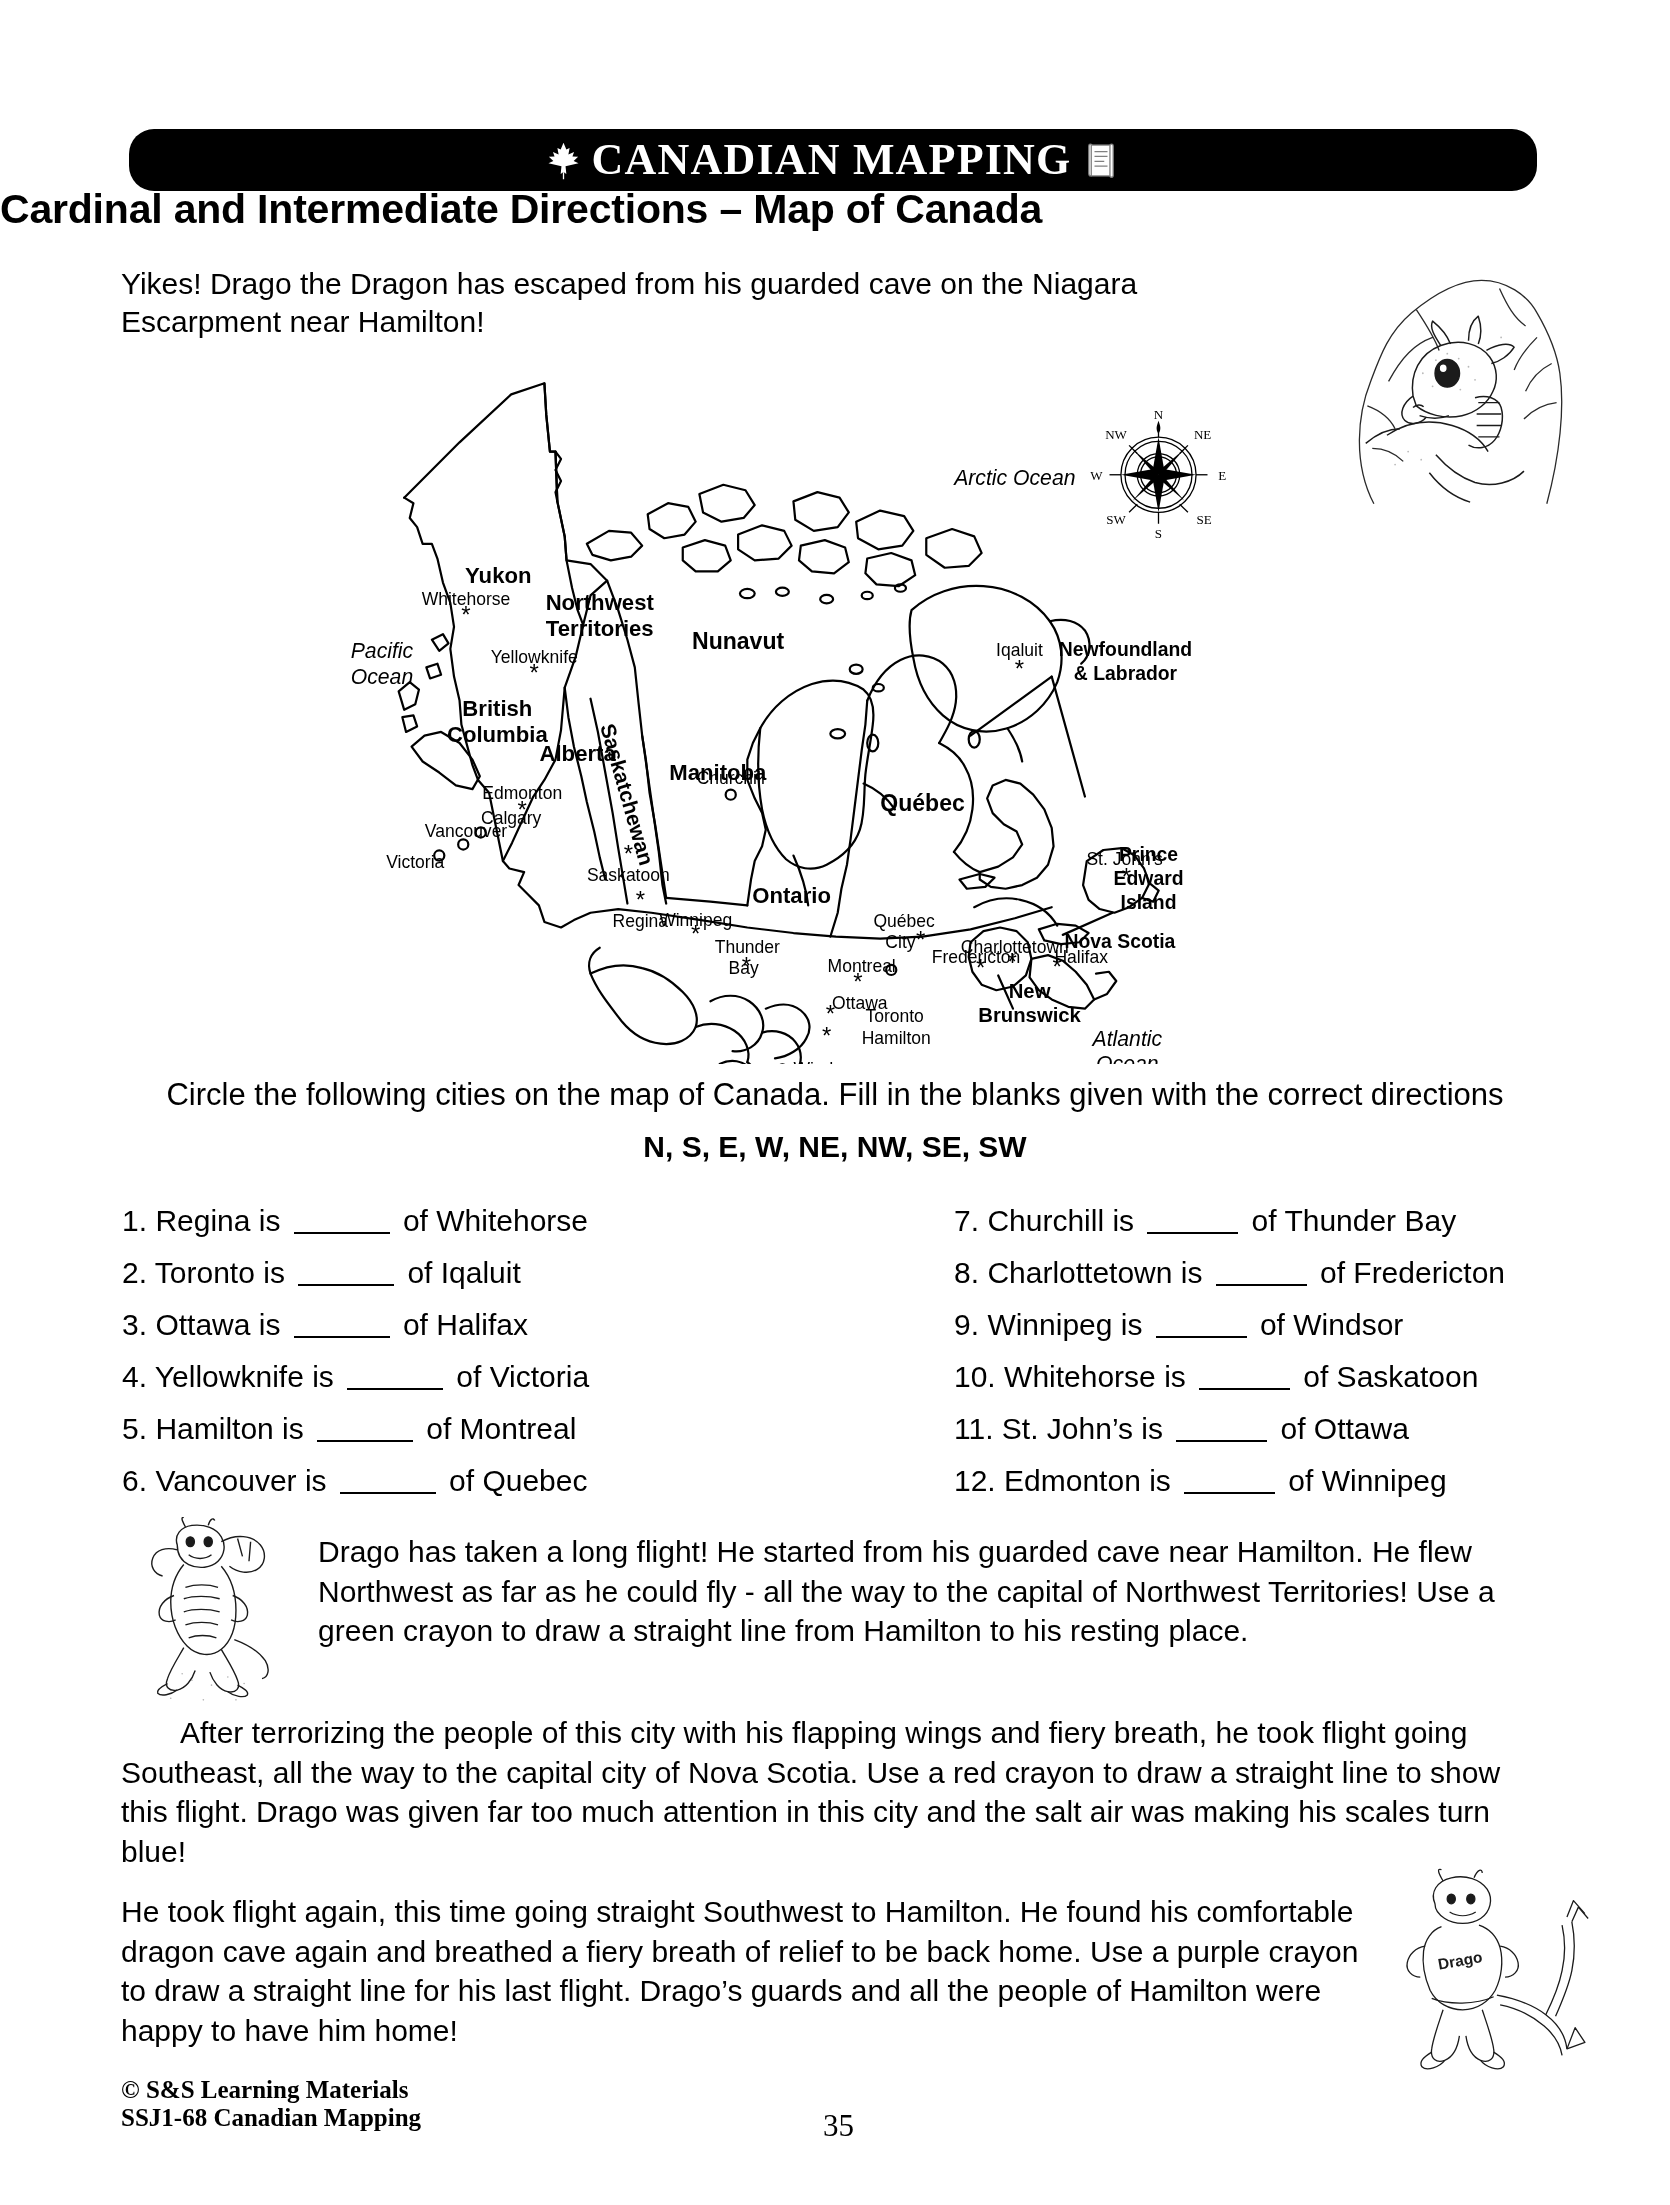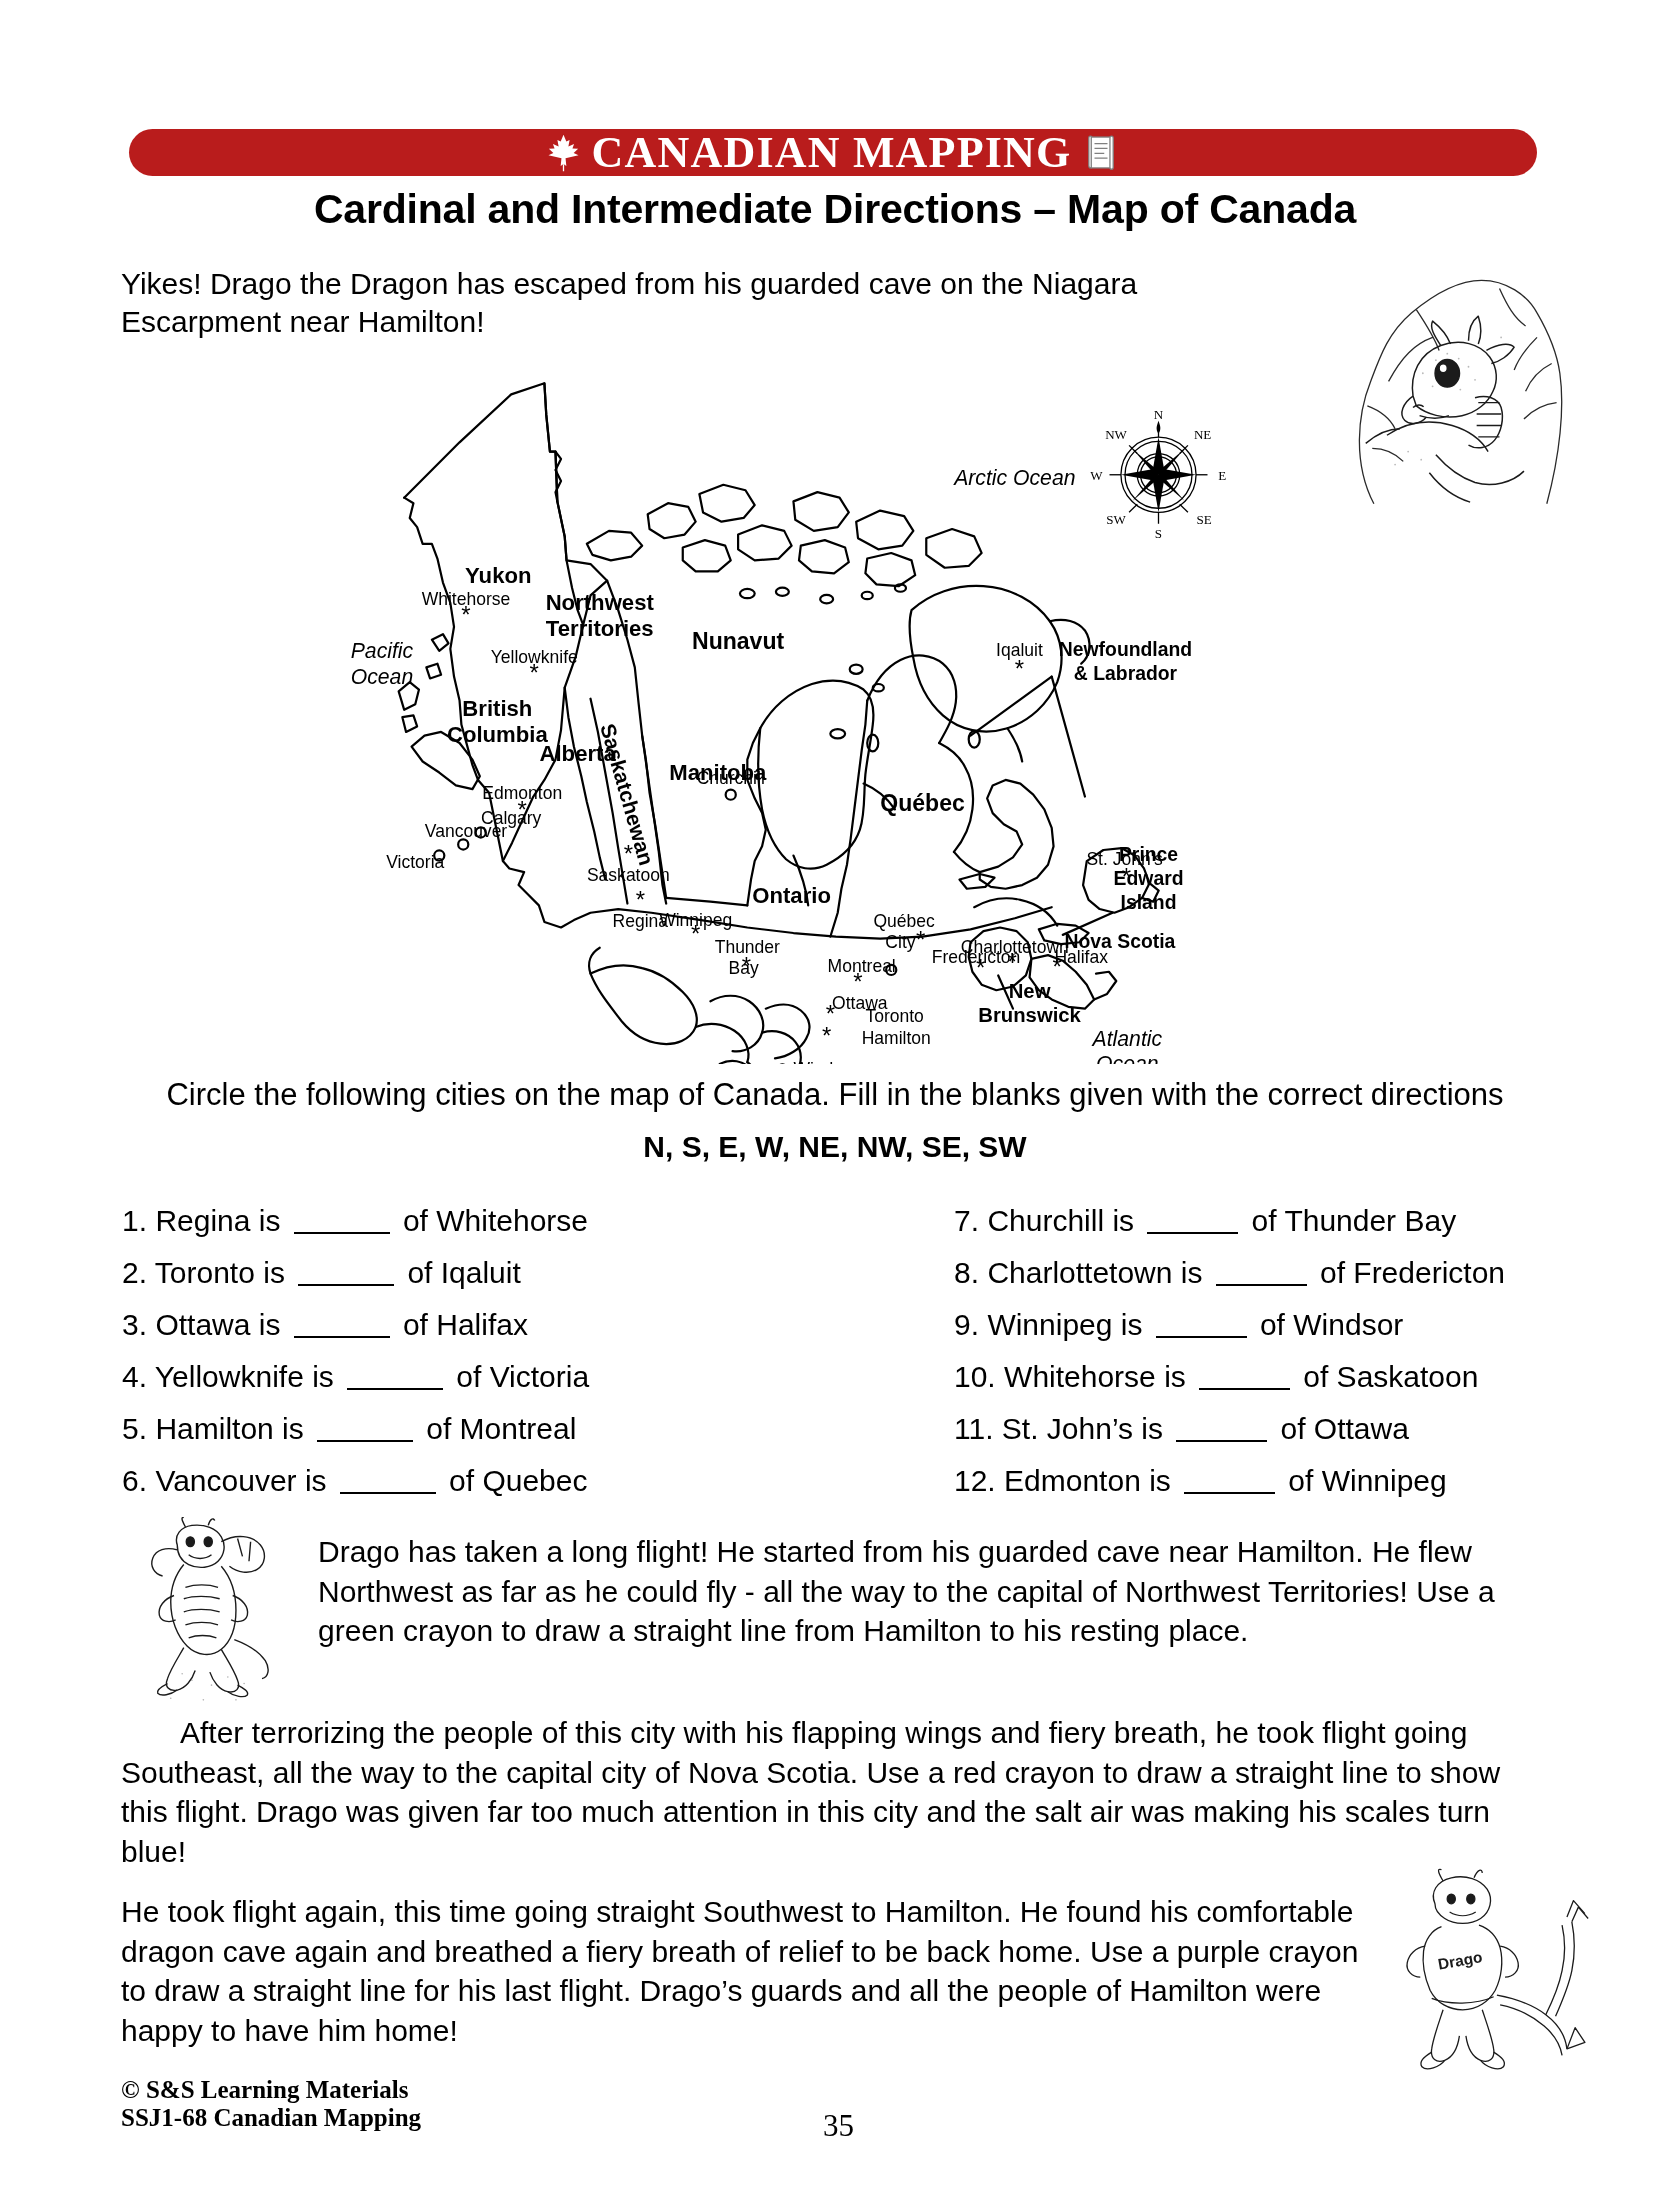--- a/index.html
+++ b/index.html
@@ -5,36 +5,36 @@
   html, body { margin:0; padding:0; background:#ffffff; }
   body {
     width:1670px; height:2205px; position:relative;
     font-family:"Liberation Sans", sans-serif;
     color:#000; overflow:hidden;
   }
   .page { position:absolute; inset:0; }
 
   
   .banner {
-    position:absolute; left:129px; top:129px; width:1408px; height:47px;
-    background:#b91c1c; border-radius:25px;
+    position:absolute; left:129px; top:129px; width:1408px; height:62px;
+    background:#000000; border-radius:25px;
     display:flex; align-items:center; justify-content:center; gap:11.4px;
   }
   .banner-title {
     font-family:"Liberation Serif", serif;
     font-weight:bold; font-size:44px; letter-spacing:1.2px;
     color:#ffffff; line-height:1;
     -webkit-text-stroke:0px;
   }
   .leaf-icon { width:33px; height:39px; display:block; }
   .scroll-icon { width:36px; height:39px; display:block; }
 
   .subtitle {
     position:absolute; left:0; top:186px; width:1670px;
-    text-align:center; font-size:41px; font-weight:bold;
+    text-align:left; font-size:41px; font-weight:bold;
     letter-spacing:-0.2px;
   }
 
   
   .intro {
     position:absolute; left:121px; top:265px; width:1166px;
     font-size:30px; line-height:1.28;
   }
 
   

